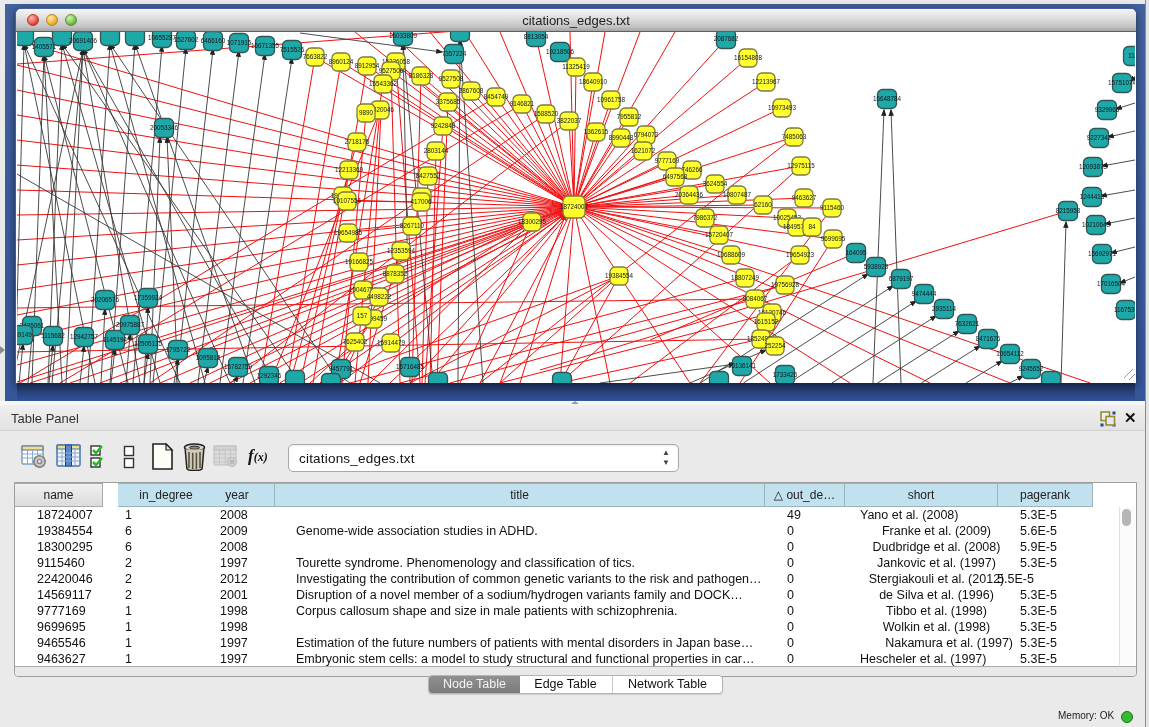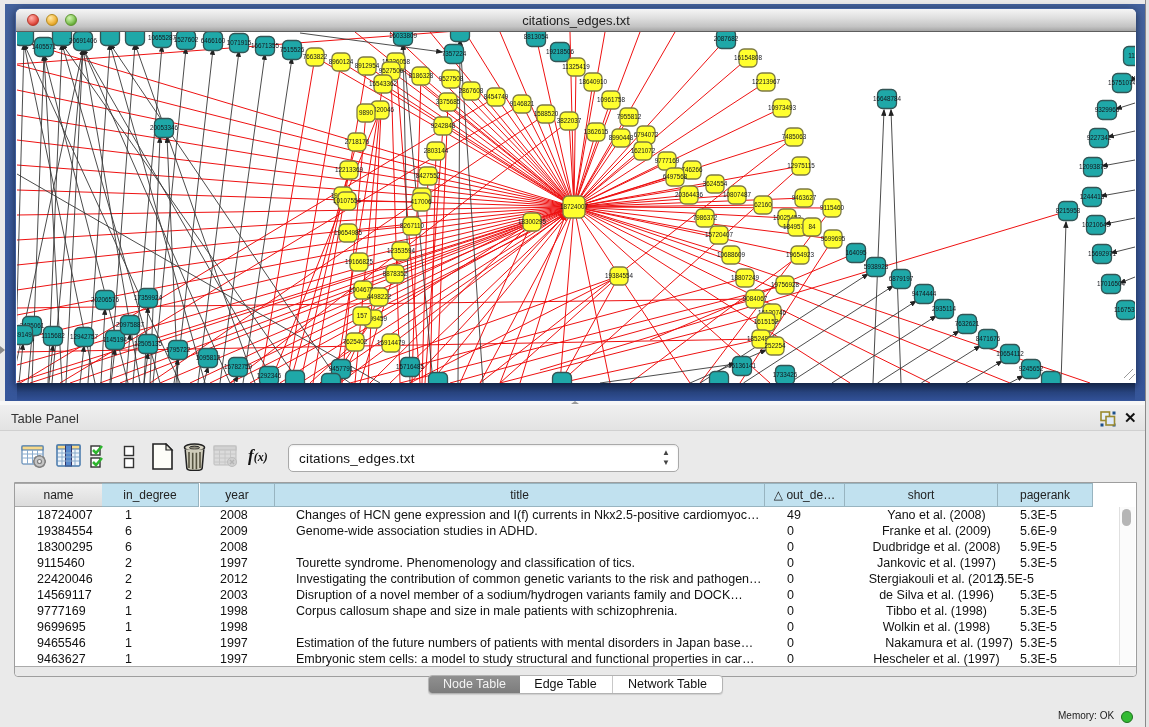--- a/index.html
+++ b/index.html
@@ -615,43 +615,42 @@
  <path d="M17 17l4 4M21 17l-4 4" stroke="#888" stroke-width="1.4"></path>
 </svg>
 <div class="ic" style="left:248px;top:446px;font-family:'Liberation Serif',serif;font-style:italic;font-weight:bold;font-size:17px;color:#111">f<span style="font-size:12px">(x)</span></div>
 
 <div id="combo">
     <div id="combotext">citations_edges.txt</div>
     <div id="comboarr">▲<br>▼</div>
   </div>
 <div id="tableview"></div>
 <div class="hcell hgrey" style="left:15px;width:88px">name</div>
-<div class="hcell hblue" style="left:102px;width:97px">in_degree</div>
+<div class="hcell hblue" style="left:118px;width:97px">in_degree</div>
 <div class="hcell hblue" style="left:200px;width:75px">year</div>
 <div class="hcell hblue" style="left:275px;width:490px">title</div>
 <div class="hcell hblue" style="left:765px;width:80px">△ out_de…</div>
 <div class="hcell hblue" style="left:845px;width:153px">short</div>
 <div class="hcell hblue" style="left:998px;width:95px">pagerank</div>
 <div class="trow" style="top:507px">
 <div class="tc" style="left:22px">18724007</div>
 <div class="tc" style="left:110px">1</div>
 <div class="tc" style="left:205px">2008</div>
-<div class="tc" style="left:281px;width:482px;overflow:hidden;white-space:nowrap">Changes of HCN gene expression and I(f) currents in Nkx2.5‑positive cardiomyoc…</div>
 <div class="tc" style="left:772px">49</div>
-<div class="tc" style="left:845px;width:153px;text-align:center">Yano et al. (2008)</div>
+<div class="tc" style="left:845px;width:153px;">Yano et al. (2008)</div>
 <div class="tc" style="left:1005px">5.3E-5</div>
 </div>
 <div class="trow" style="top:523px">
 <div class="tc" style="left:22px">19384554</div>
 <div class="tc" style="left:110px">6</div>
 <div class="tc" style="left:205px">2009</div>
 <div class="tc" style="left:281px;width:482px;overflow:hidden;white-space:nowrap">Genome‑wide association studies in ADHD.</div>
 <div class="tc" style="left:772px">0</div>
 <div class="tc" style="left:845px;width:153px;text-align:center">Franke et al. (2009)</div>
-<div class="tc" style="left:1005px">5.6E-9</div>
+<div class="tc" style="left:1005px">5.6E-5</div>
 </div>
 <div class="trow" style="top:539px">
 <div class="tc" style="left:22px">18300295</div>
 <div class="tc" style="left:110px">6</div>
 <div class="tc" style="left:205px">2008</div>
 <div class="tc" style="left:772px">0</div>
 <div class="tc" style="left:845px;width:153px;text-align:center">Dudbridge et al. (2008)</div>
 <div class="tc" style="left:1005px">5.9E-5</div>
 </div>
 <div class="trow" style="top:555px">
@@ -668,21 +667,21 @@
 <div class="tc" style="left:110px">2</div>
 <div class="tc" style="left:205px">2012</div>
 <div class="tc" style="left:281px;width:482px;overflow:hidden;white-space:nowrap">Investigating the contribution of common genetic variants to the risk and pathogen…</div>
 <div class="tc" style="left:772px">0</div>
 <div class="tc" style="left:845px;width:153px;text-align:center">Stergiakouli et al. (2012)</div>
 <div class="tc" style="left:982px">5.5E-5</div>
 </div>
 <div class="trow" style="top:587px">
 <div class="tc" style="left:22px">14569117</div>
 <div class="tc" style="left:110px">2</div>
-<div class="tc" style="left:205px">2003</div>
+<div class="tc" style="left:205px">2001</div>
 <div class="tc" style="left:281px;width:482px;overflow:hidden;white-space:nowrap">Disruption of a novel member of a sodium/hydrogen variants family and DOCK…</div>
 <div class="tc" style="left:772px">0</div>
 <div class="tc" style="left:845px;width:153px;text-align:center">de Silva et al. (1996)</div>
 <div class="tc" style="left:1005px">5.3E-5</div>
 </div>
 <div class="trow" style="top:603px">
 <div class="tc" style="left:22px">9777169</div>
 <div class="tc" style="left:110px">1</div>
 <div class="tc" style="left:205px">1998</div>
 <div class="tc" style="left:281px;width:482px;overflow:hidden;white-space:nowrap">Corpus callosum shape and size in male patients with schizophrenia.</div>
@@ -706,21 +705,21 @@
 <div class="tc" style="left:772px">0</div>
 <div class="tc" style="left:845px;width:153px;text-align:right">Nakamura et al. (1997)</div>
 <div class="tc" style="left:1005px">5.3E-5</div>
 </div>
 <div class="trow" style="top:651px">
 <div class="tc" style="left:22px">9463627</div>
 <div class="tc" style="left:110px">1</div>
 <div class="tc" style="left:205px">1997</div>
 <div class="tc" style="left:281px;width:482px;overflow:hidden;white-space:nowrap">Embryonic stem cells: a model to study structural and functional properties in car…</div>
 <div class="tc" style="left:772px">0</div>
-<div class="tc" style="left:845px;width:153px;text-align:center">Hescheler et al. (1997)</div>
+<div class="tc" style="left:845px;width:153px;text-align:left">Hescheler et al. (1997)</div>
 <div class="tc" style="left:1005px">5.3E-5</div>
 </div>
 <div id="vscroll"></div>
 <div id="vthumb"></div>
 <div id="hscrollzone"></div>
 <div id="tabs"></div>
 <div class="tab" id="tab1">Node Table</div>
 <div class="tab" id="tab2">Edge Table</div>
 <div class="tab" id="tab3">Network Table</div>
 <div id="statusright">Memory: OK</div>

